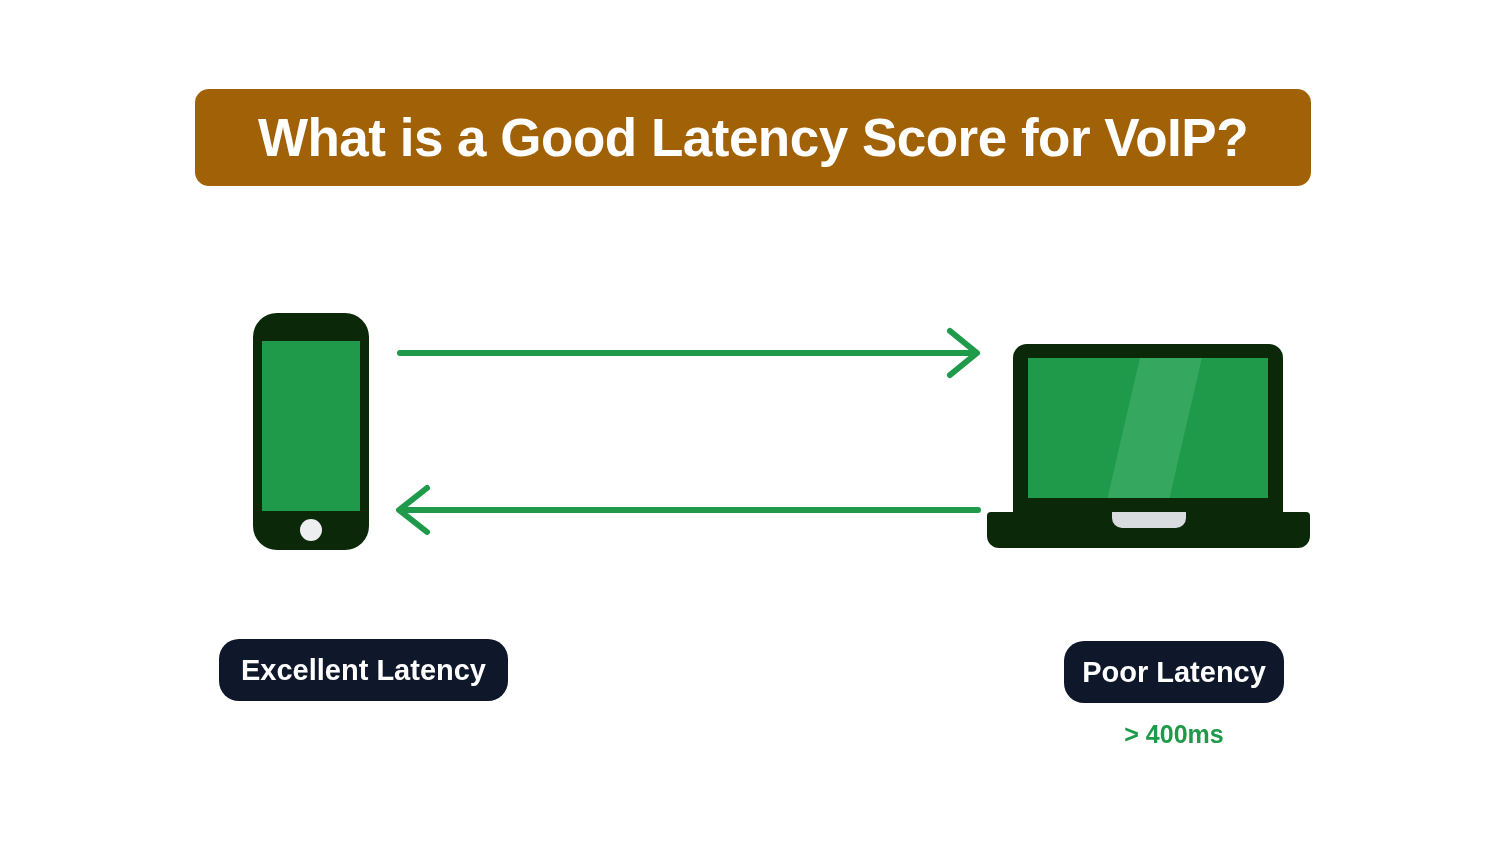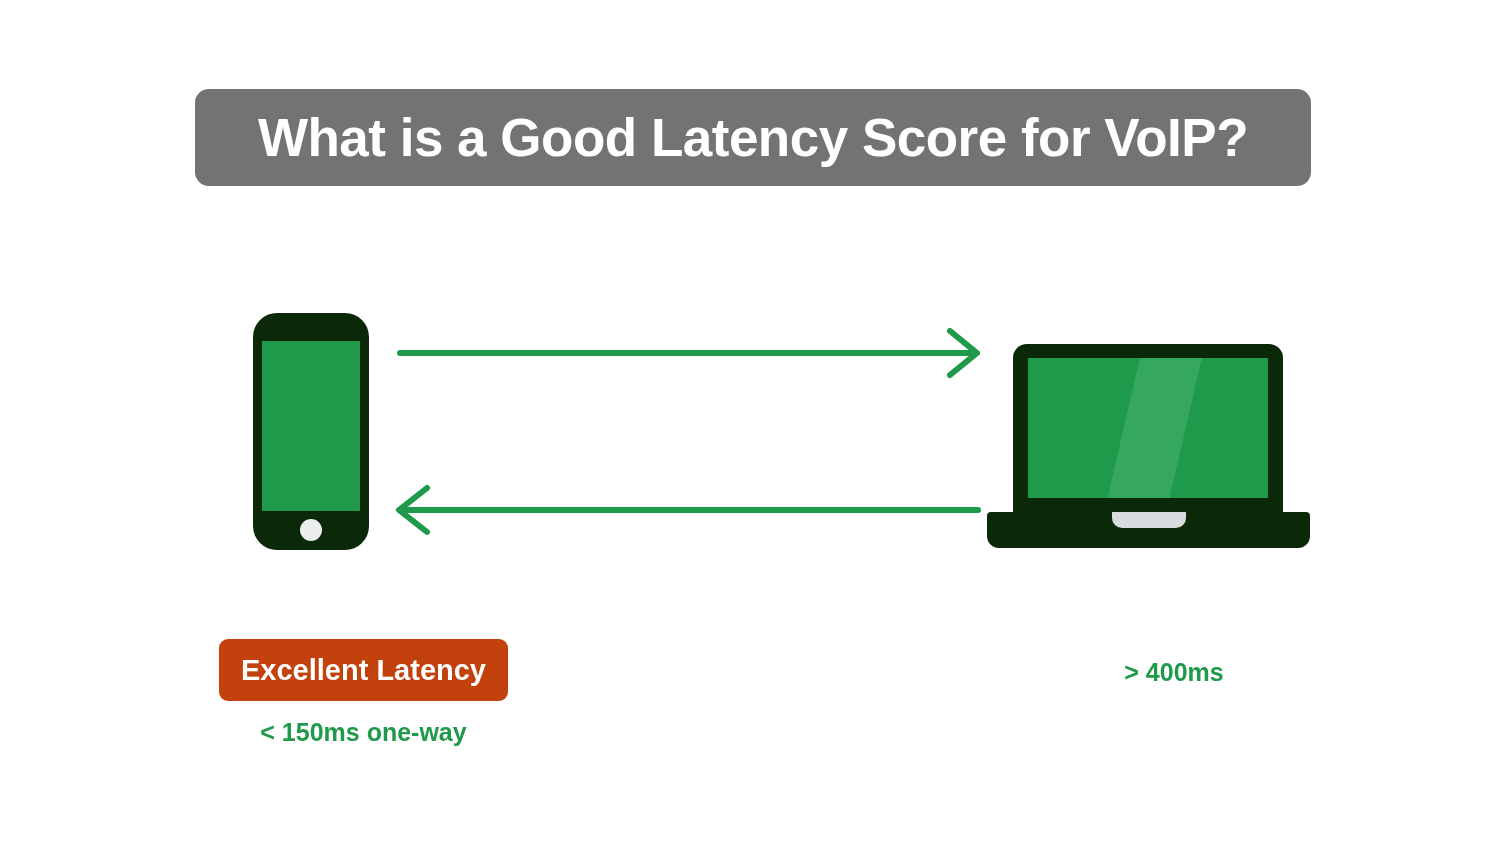--- a/index.html
+++ b/index.html
@@ -14,21 +14,21 @@
     overflow: hidden;
   }
 
   
   .title-banner {
     position: absolute;
     left: 195px;
     top: 89px;
     width: 1116px;
     height: 97px;
-    background: #737373;
+    background: #a16207;
     border-radius: 14px;
     display: flex;
     align-items: center;
     justify-content: center;
   }
   .title-banner .title-text {
     color: #ffffff;
     font-size: 53px;
     font-weight: bold;
     letter-spacing: -0.5px;
@@ -118,22 +118,22 @@
     stroke-width: 6;
     fill: none;
     stroke-linecap: round;
     stroke-linejoin: round;
   }
 
   
   .category { position: absolute; top: 639px; text-align: center; }
   .category-box {
     height: 62px;
-    background: #c2410c;
-    border-radius: 9px;
+    background: #0f172a;
+    border-radius: 20px;
     display: flex;
     align-items: center;
     justify-content: center;
   }
   .category-box .category-label {
     color: #ffffff;
     font-size: 29px;
     font-weight: bold;
     white-space: nowrap;
   }
@@ -175,23 +175,25 @@
 
   <svg class="arrows-svg" width="1504" height="846" viewBox="0 0 1504 846" aria-hidden="true">
     <path class="arrow-path" d="M400 353 L971 353 M950 331 L977 353 L950 375"></path>
     <path class="arrow-path" d="M978 510 L405 510 M427 488 L399 510 L427 532"></path>
   </svg>
 
   <div class="category" id="cat-excellent">
     <div class="category-box">
       <span class="category-label">Excellent Latency</span>
     </div>
-    <div class="category-value">&lt; 150ms one-way</div>
   </div>
 
   <div class="category" id="cat-acceptable">
   </div>
 
   <div class="category" id="cat-poor">
+    <div class="category-box">
+      <span class="category-label">Poor Latency</span>
+    </div>
     <div class="category-value">&gt; 400ms</div>
   </div>
 
 </div>
 
 </body></html>

